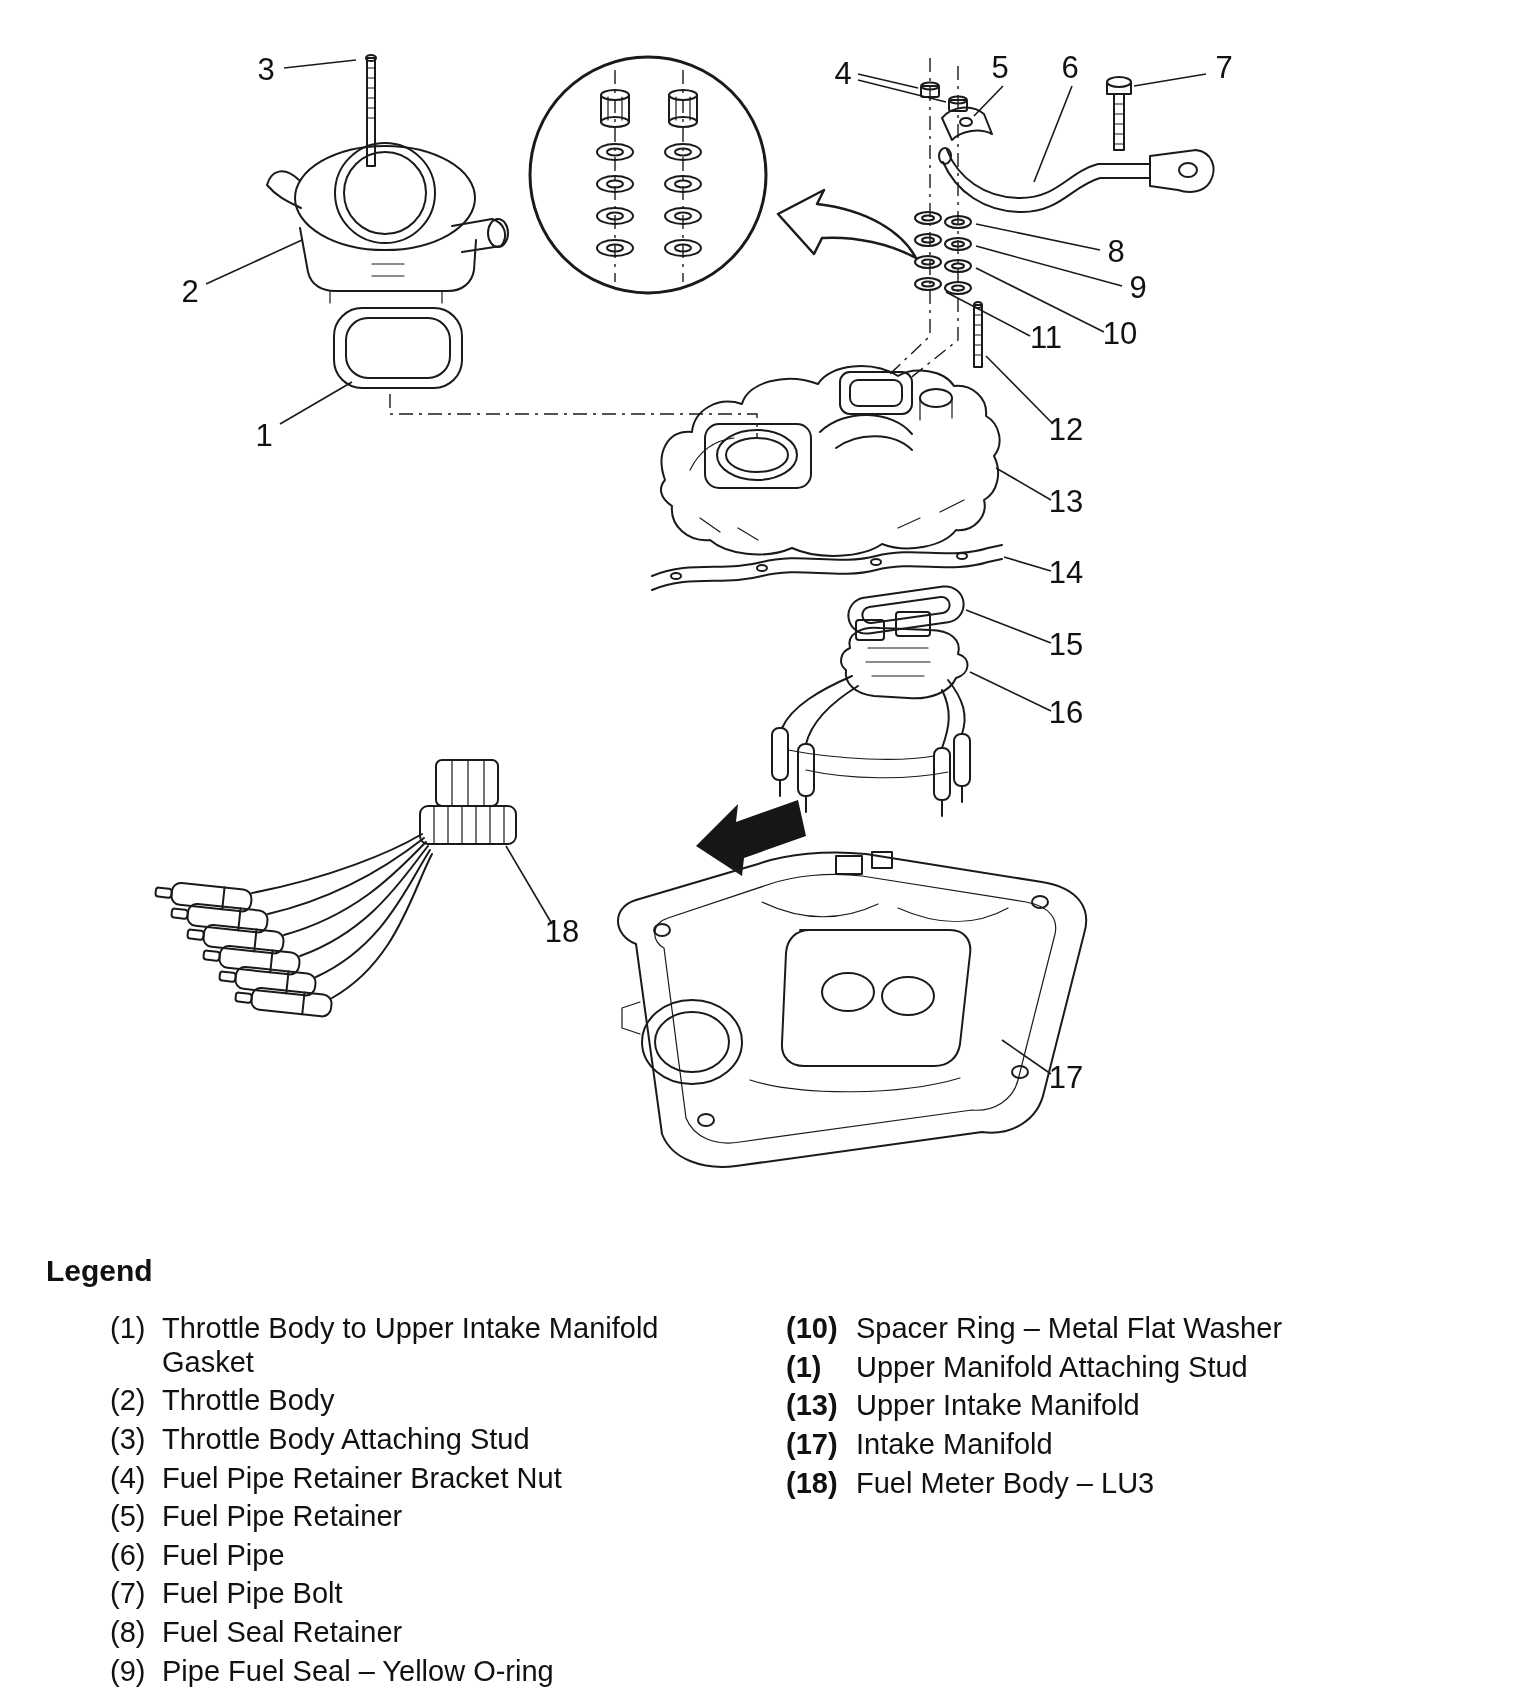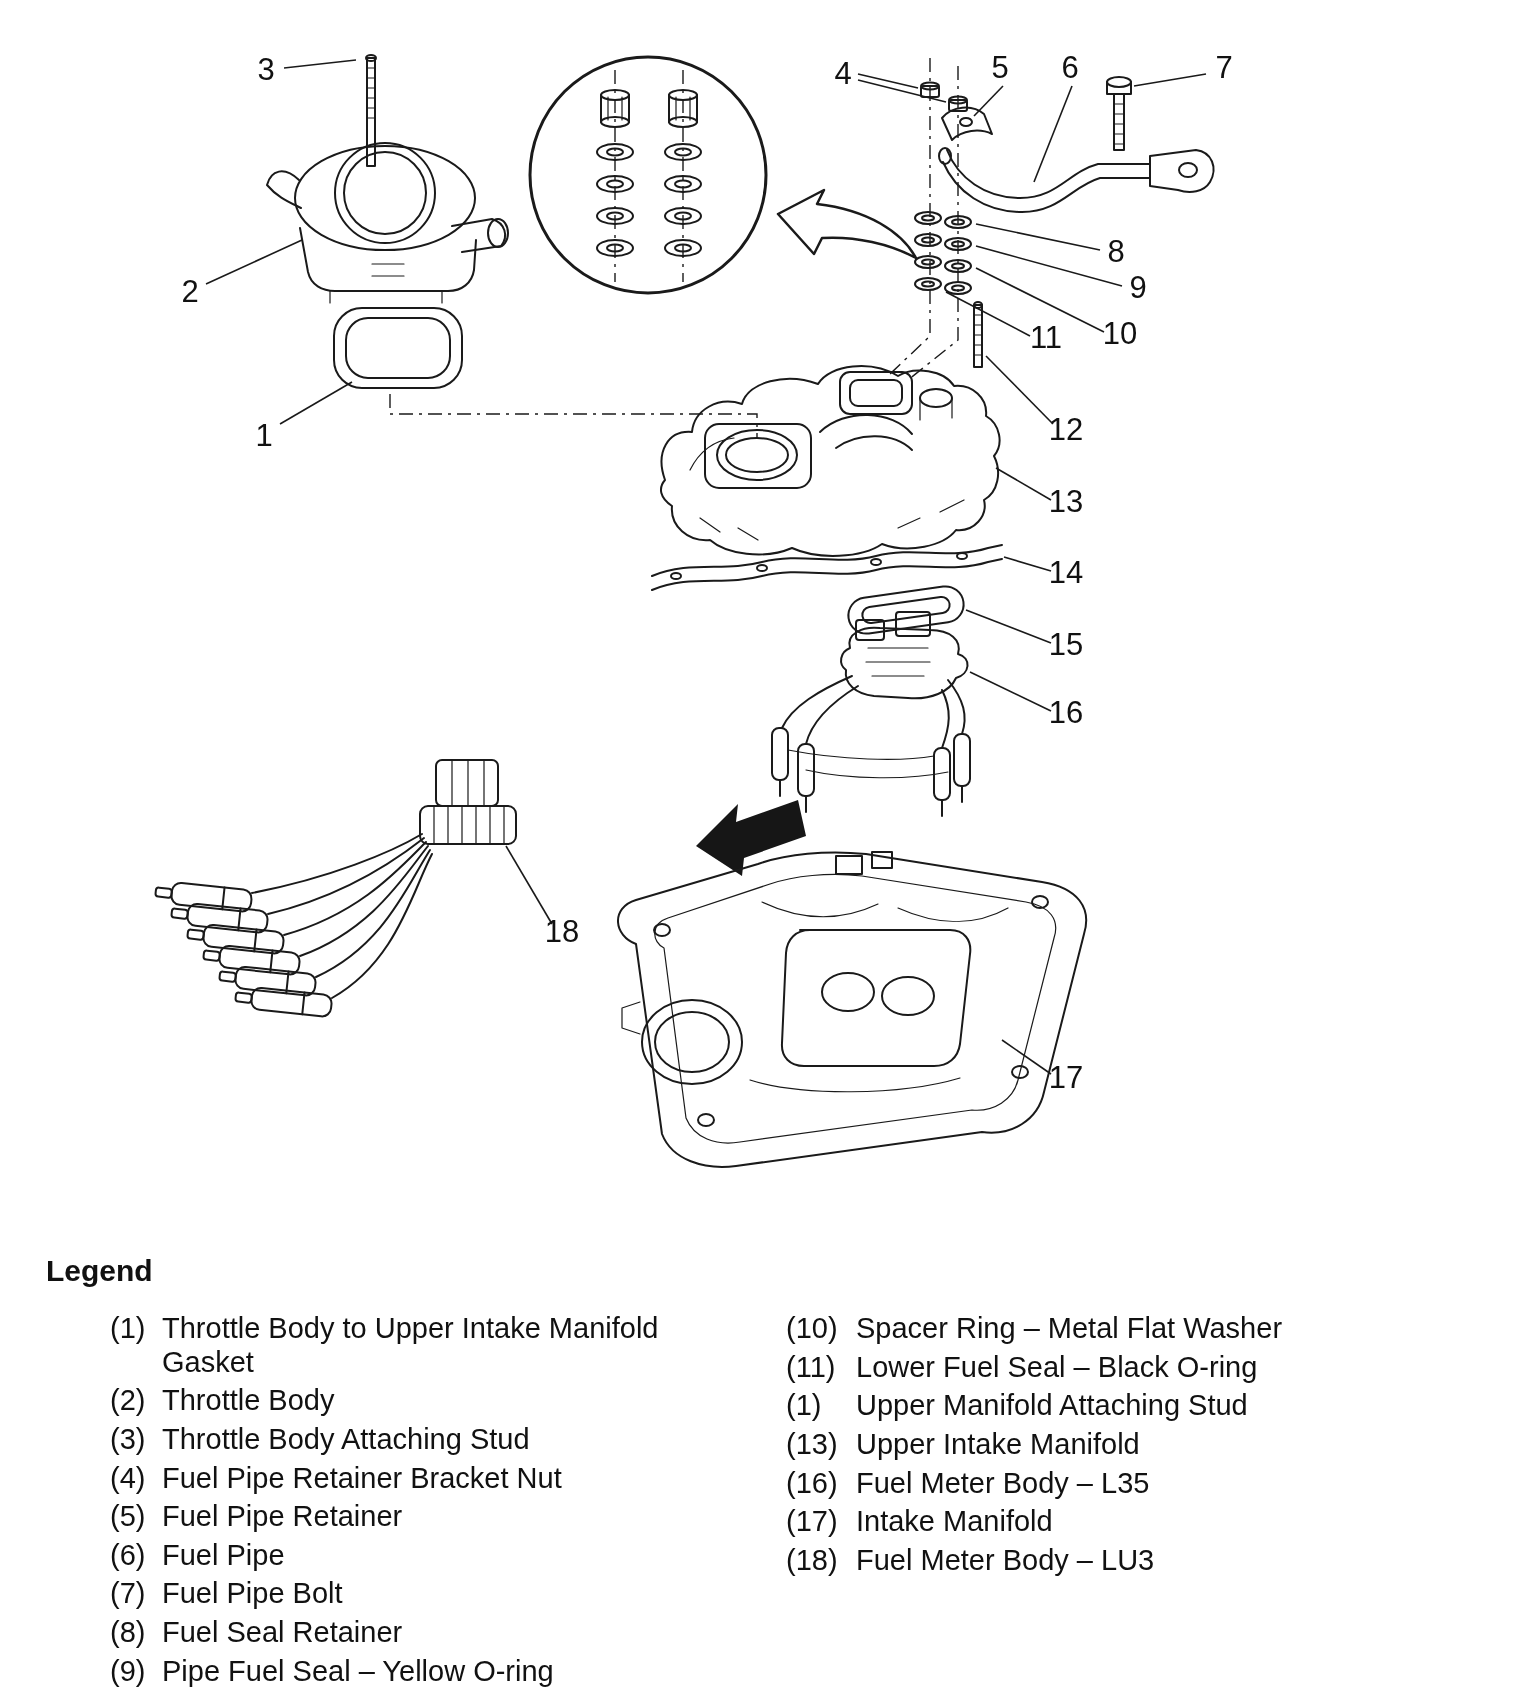--- a/index.html
+++ b/index.html
@@ -21,21 +21,21 @@
   .callout { font-family:"Liberation Sans", sans-serif; font-size:31px; fill:#111; }
 
   .legend { padding:6px 30px 0 46px;margin-top:40px; }
   .legend-title { font-size:30px; font-weight:bold; margin-bottom:24px; }
   .legend-cols { display:flex; }
   .col { display:flex; flex-direction:column; }
   .col-left  { width:676px; padding-left:64px; }
   .col-right { width:680px; padding-left:64px; }
   .row { display:flex; margin-bottom:5px; font-size:29px; line-height:1.16; }
   .col-left  .num { width:52px; flex:0 0 auto; }
-  .col-right .num { width:70px; flex:0 0 auto; }
+  .col-right .num { width:70px; flex:0 0 auto;font-weight:bold; }
   .lbl { flex:1; }
 </style>
 </head>
 <body>
 
 <div class="diagram">
 <svg width="1536" height="1208" viewBox="0 0 1536 1208" xmlns="http://www.w3.org/2000/svg">
 
   <g>
     <path class="dashdot" d="M930,58 V336 L890,374"></path>
@@ -360,34 +360,26 @@
           <span class="num">(9)</span>
           <span class="lbl">Pipe Fuel Seal – Yellow O-ring</span>
         </div>
     </div>
     <div class="col col-right">
       <div class="row">
           <span class="num">(10)</span>
           <span class="lbl">Spacer Ring – Metal Flat Washer</span>
         </div>
       <div class="row">
-          <span class="num">(11)</span>
-          <span class="lbl">Lower Fuel Seal – Black O-ring</span>
-        </div>
-      <div class="row">
           <span class="num">(1)</span>
           <span class="lbl">Upper Manifold Attaching Stud</span>
         </div>
       <div class="row">
           <span class="num">(13)</span>
           <span class="lbl">Upper Intake Manifold</span>
-        </div>
-      <div class="row">
-          <span class="num">(16)</span>
-          <span class="lbl">Fuel Meter Body – L35</span>
         </div>
       <div class="row">
           <span class="num">(17)</span>
           <span class="lbl">Intake Manifold</span>
         </div>
       <div class="row">
           <span class="num">(18)</span>
           <span class="lbl">Fuel Meter Body – LU3</span>
         </div>
     </div>

